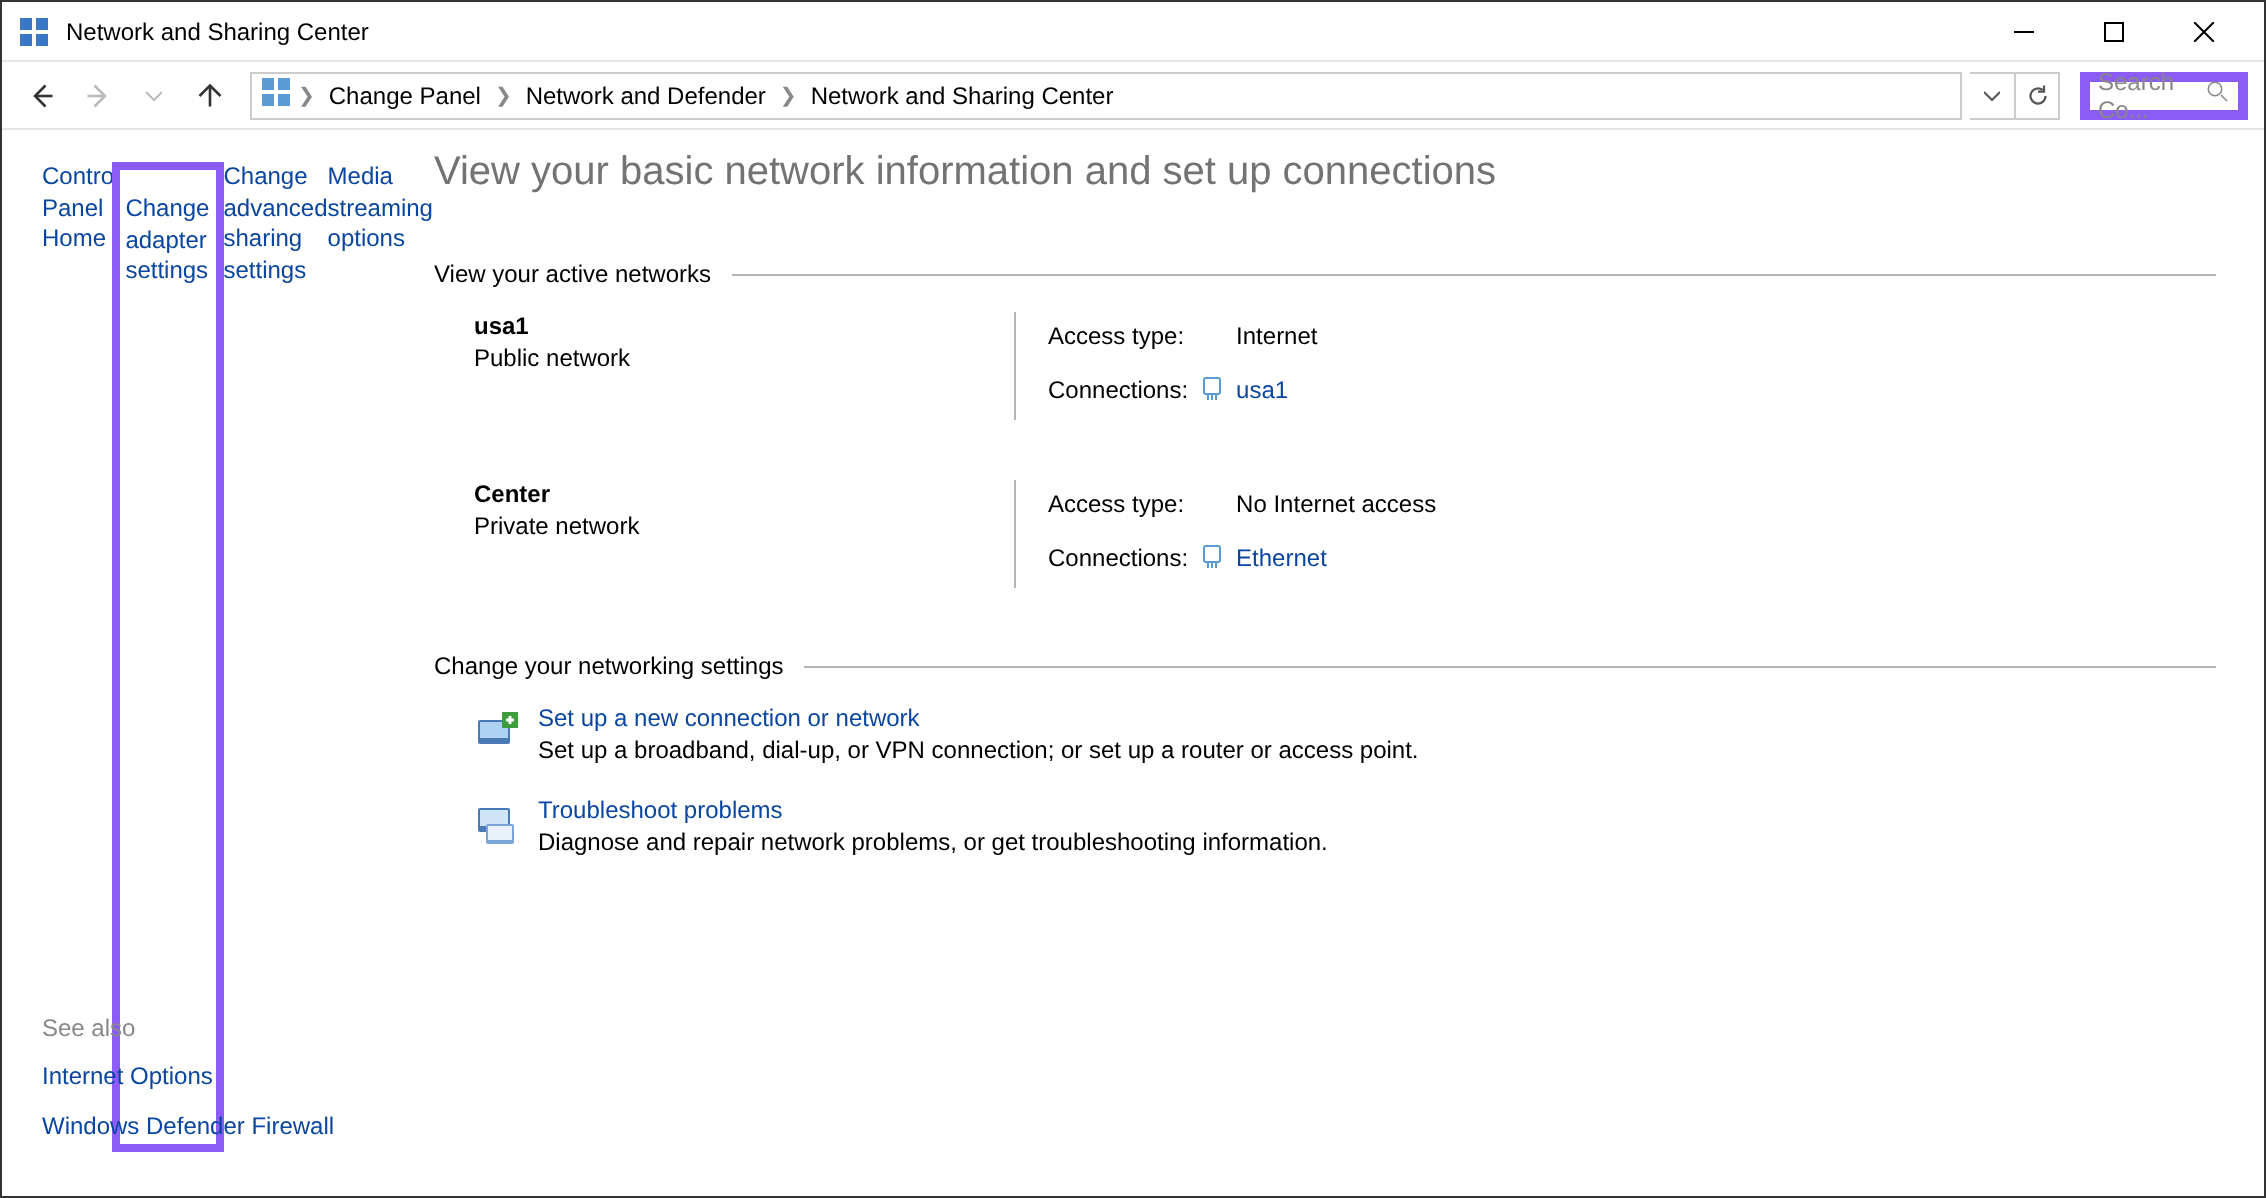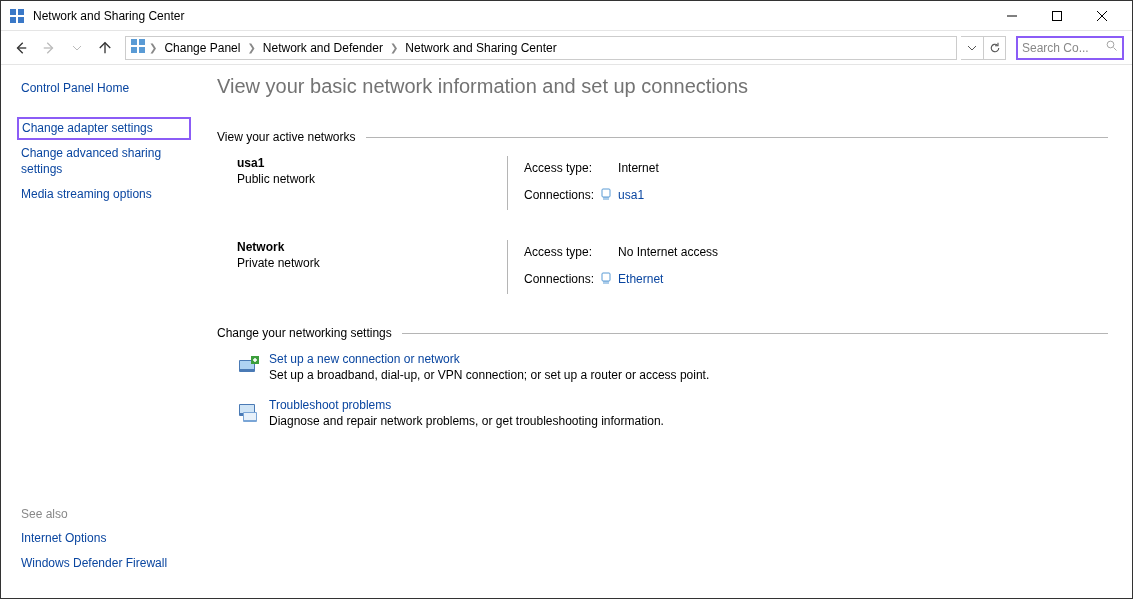--- a/index.html
+++ b/index.html
@@ -86,53 +86,53 @@
       align-items: center;
     }
     .bc-end .chev, .bc-end .refresh {
       width: 22px;
       display: flex;
       justify-content: center;
       height: 100%;
       align-items: center;
     }
     .search-box {
-      border: 2px solid #8b5cf6;
+      border: 5px solid #8b5cf6;
       height: 24px;
-      width: 108px;
+      width: 84px;
       display: flex;
       align-items: center;
       margin-left: 6px;
       margin-right: 8px;
       color: #888;
       padding: 0 4px;
       justify-content: space-between;
     }
     .content {
       flex: 1;
       display: flex;
     }
     .left-pane {
       width: 200px;
       padding: 16px 10px 16px 20px;
       display: flex;
-      flex-direction: column;
+      flex-direction: row;
       position: relative;
     }
     .left-link {
       color: #0a46a0;
       margin-bottom: 10px;
       max-width: 170px;
       line-height: 1.3;
     }
     .left-link.home { color: #0a46a0; margin-bottom: 20px; }
     .highlight-box {
-      border: 2px solid #8b5cf6;
+      border: 4px solid #8b5cf6;
       display: inline-block;
-      padding: 2px 3px;
+      padding: 12px 3px;
       margin-left: -4px;
       margin-bottom: 6px;
     }
     .see-also-block {
       position: absolute;
       bottom: 16px;
       left: 20px;
     }
     .see-also-title {
       color: #888;
@@ -347,21 +347,21 @@
                   <line x1="8" y1="10" x2="8" y2="13" stroke="#5a9bd5"></line>
                 </svg>
             </span>
             <span class="val link">usa1</span>
           </div>
         </div>
       </div>
 
       <div class="network-row">
         <div class="net-left">
-          <div class="net-name">Network</div>
+          <div class="net-name">Center</div>
           <div class="net-type">Private network</div>
         </div>
         <div class="divider"></div>
         <div class="net-right">
           <div class="row">
             <span class="key">Access type:</span>
             <span class="iconcell"></span>
             <span class="val">No Internet access</span>
           </div>
           <div class="row">

